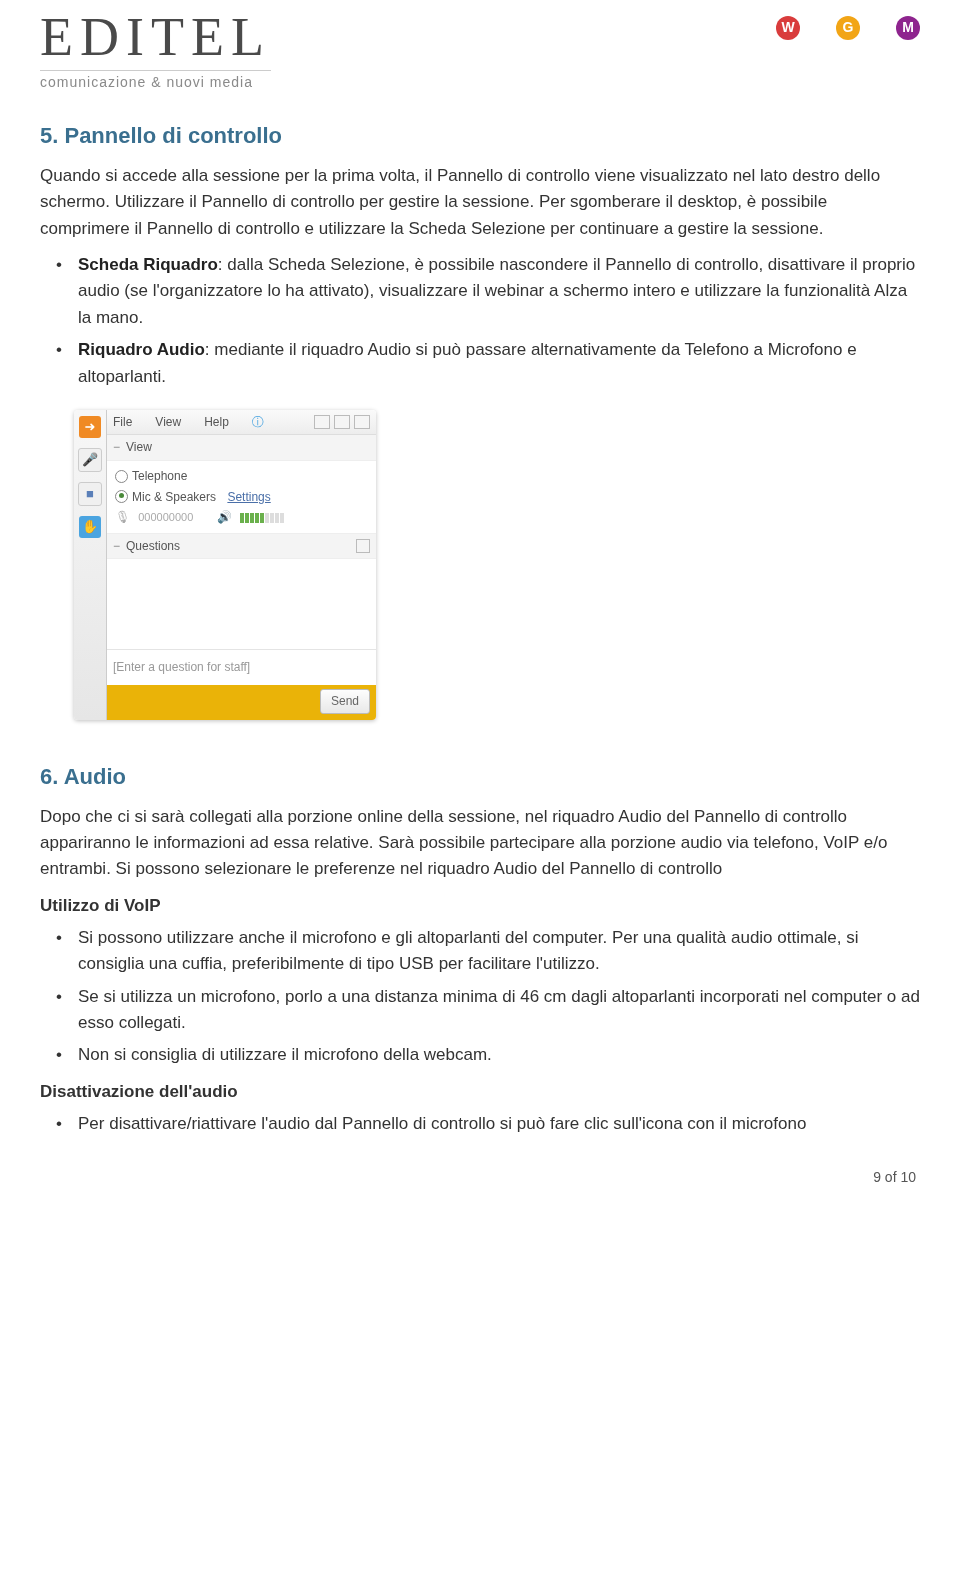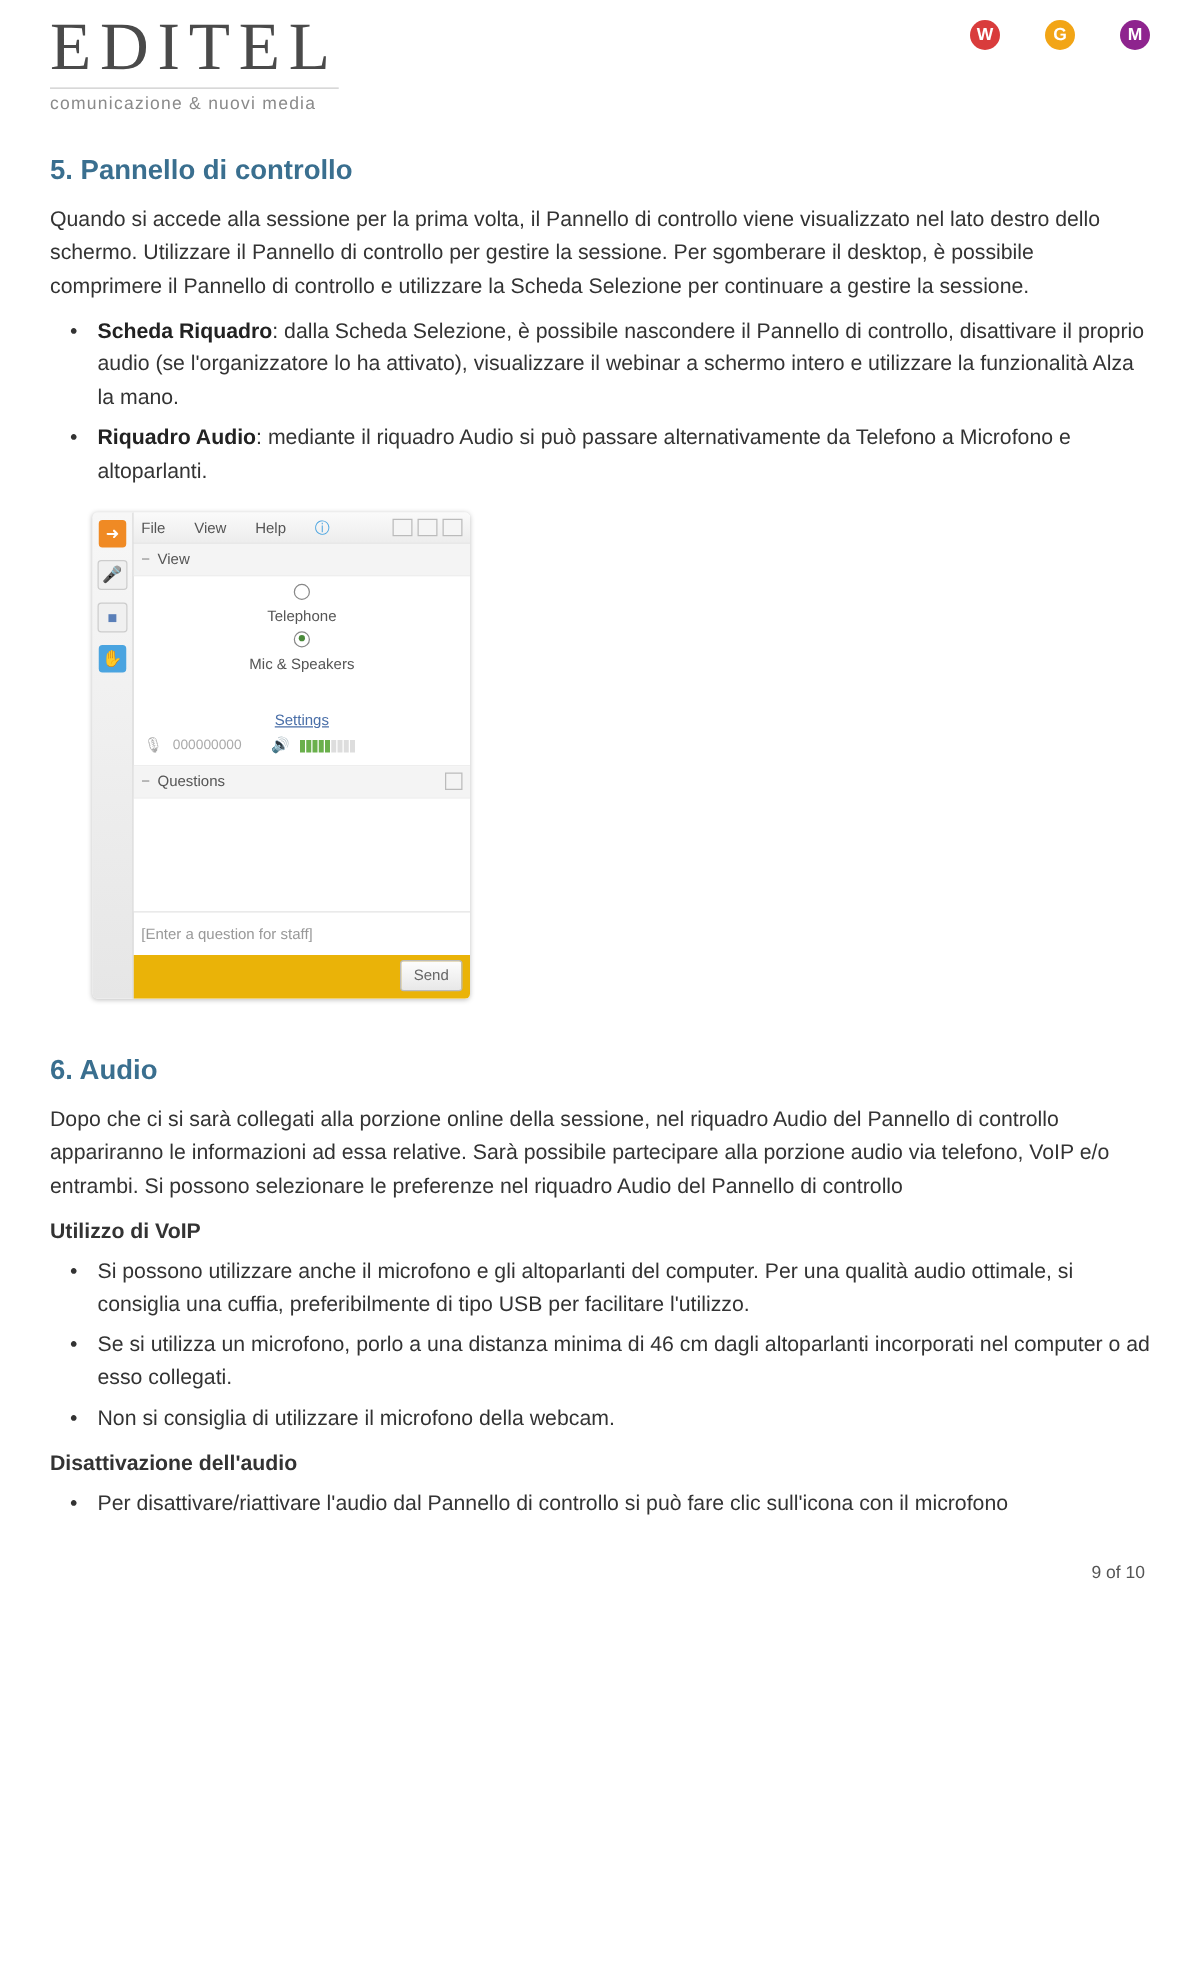--- a/index.html
+++ b/index.html
@@ -138,21 +138,21 @@
     padding:3px 6px;
     border-bottom:1px solid #eee;
     background:#f4f4f4;
     font-size:12px;color:#555;
   }
   .cp-section-head .dash{margin-right:6px;color:#888;}
   .cp-audio {
     padding:4px 8px 6px 8px;
     border-bottom:1px solid #eee;
   }
-  .cp-audio .opt {display:flex;align-items:center;gap:4px;margin:2px 0;font-size:12px;flex-direction:column;}
+  .cp-audio .opt {display:flex;align-items:center;gap:4px;margin:2px 0;font-size:12px;}
   .radio {
     width:11px;height:11px;border:1px solid #888;border-radius:50%;display:inline-block;
   }
   .radio.selected::after{content:"";display:block;width:5px;height:5px;background:#4a8a3a;border-radius:50%;margin:2px auto;}
   .link { color:#4a6fa8; text-decoration:underline;}
   .level-row{display:flex;align-items:center;gap:8px;margin-top:2px;}
   .lvl-label{color:#aaa;font-size:11px;}
   .lvl-bars{display:flex;gap:1px;}
   .lvl-bars span{width:4px;height:10px;background:#ddd;display:inline-block;}
   .lvl-bars.green span:nth-child(-n+5){background:#6ab04c;}

